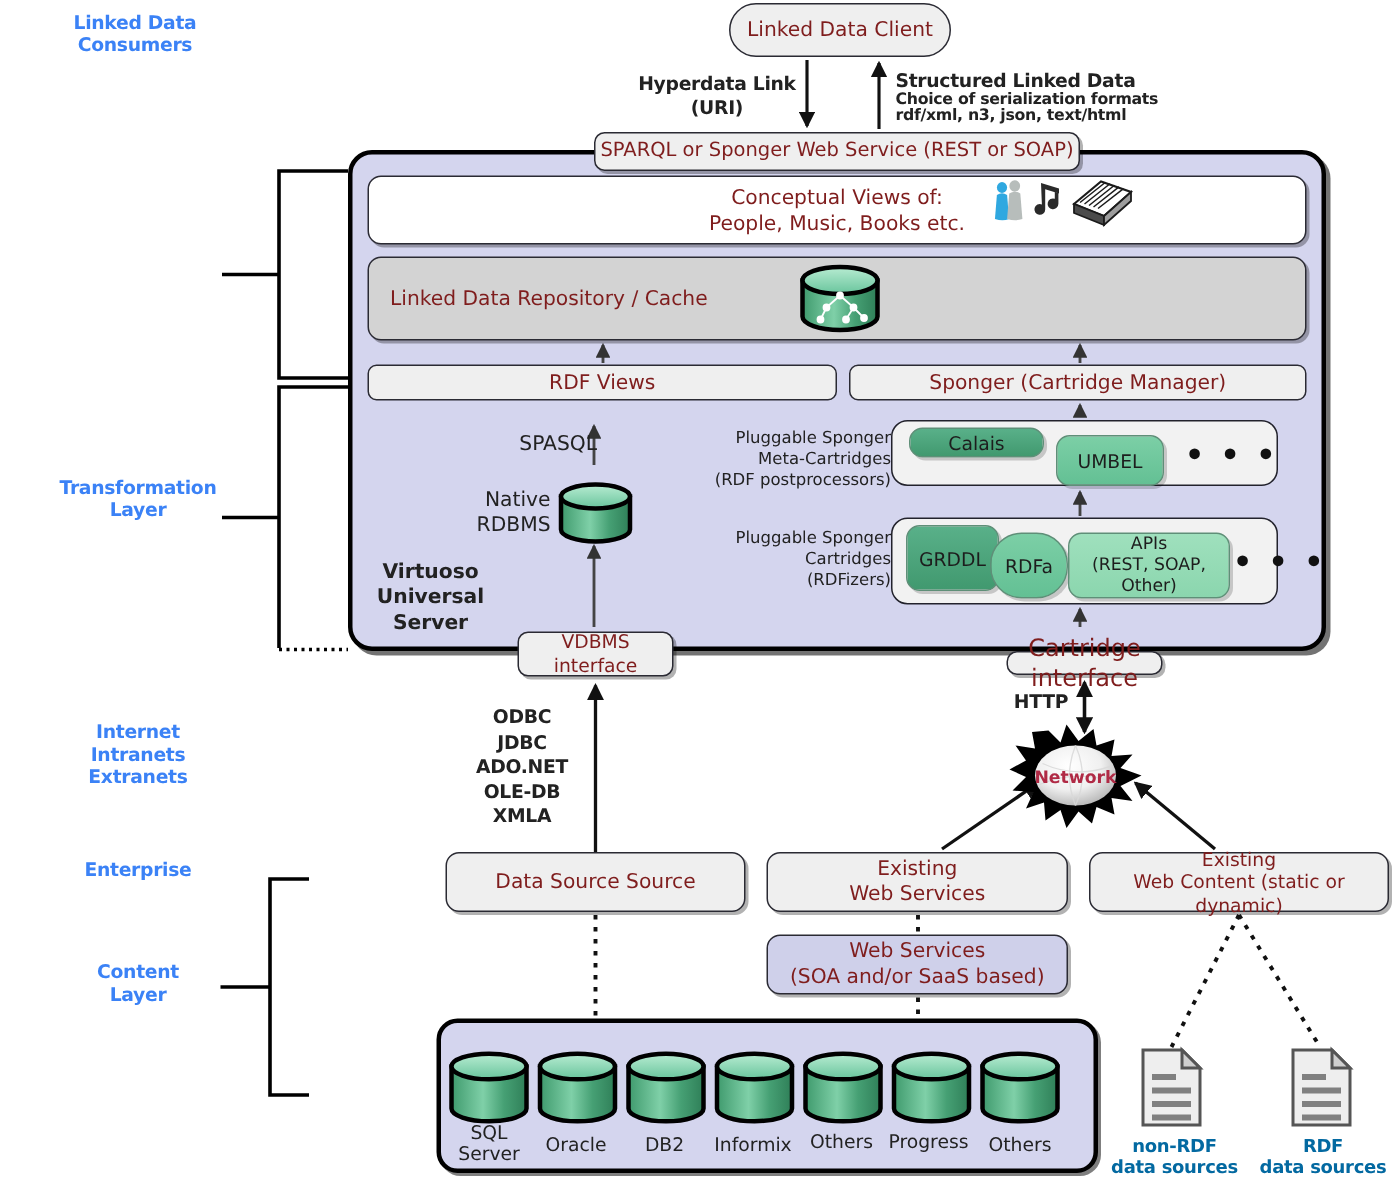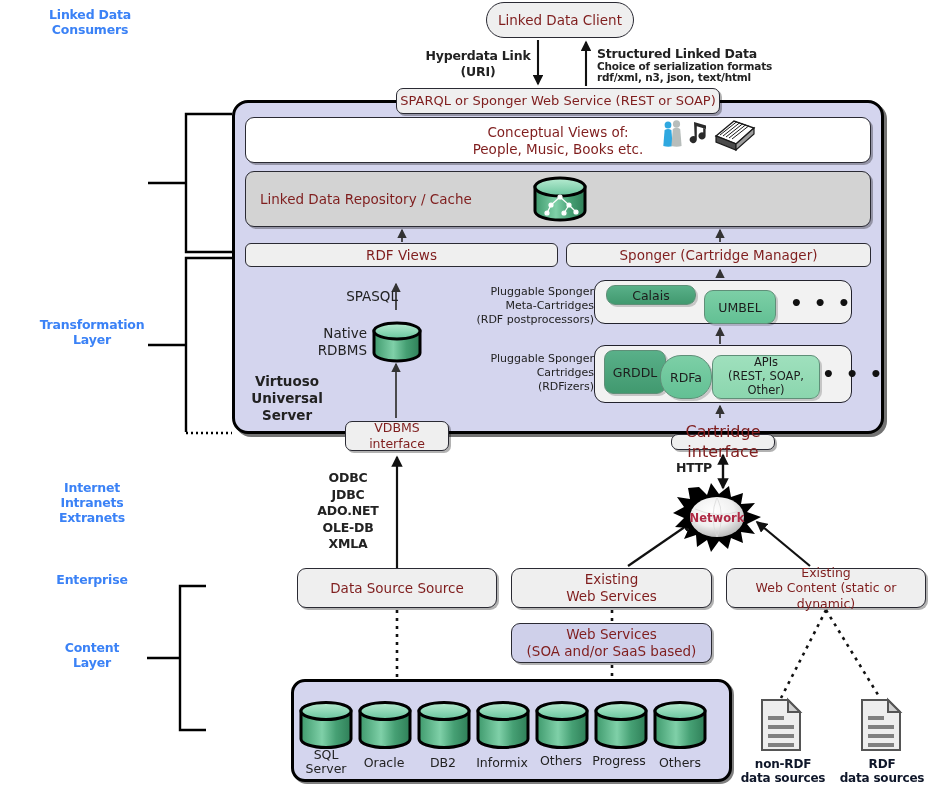--- a/index.html
+++ b/index.html
@@ -62,21 +62,21 @@
   .plain.b{font-weight:bold;}
   .bold-cond{font-weight:bold;letter-spacing:-0.2px;}
 
   svg.over{position:absolute;left:0;top:0;width:928px;height:786px;pointer-events:none;}
 
   .lobwrap{
     position:absolute;box-sizing:border-box;background:#d4d5ee;
     border:3px solid #000;border-radius:14px;box-shadow:2px 2px 0 rgba(0,0,0,.5);
   }
   .dbcap{position:absolute;text-align:center;font-size:12.5px;color:#222;line-height:1.15;}
-  .doclabel{position:absolute;text-align:center;font-size:12px;font-weight:bold;line-height:1.2;color:#0f172a;letter-spacing:-0.2px;}
+  .doclabel{position:absolute;text-align:center;font-size:12px;font-weight:bold;line-height:1.2;color:#0369a1;letter-spacing:-0.2px;}
 </style>
 </head>
 <body>
 
 <div class="stage">
 
   <div class="annot" style="left:20px;top:8px;width:140px;">
       <div>Linked Data</div>
       <div>Consumers</div>
     </div>

